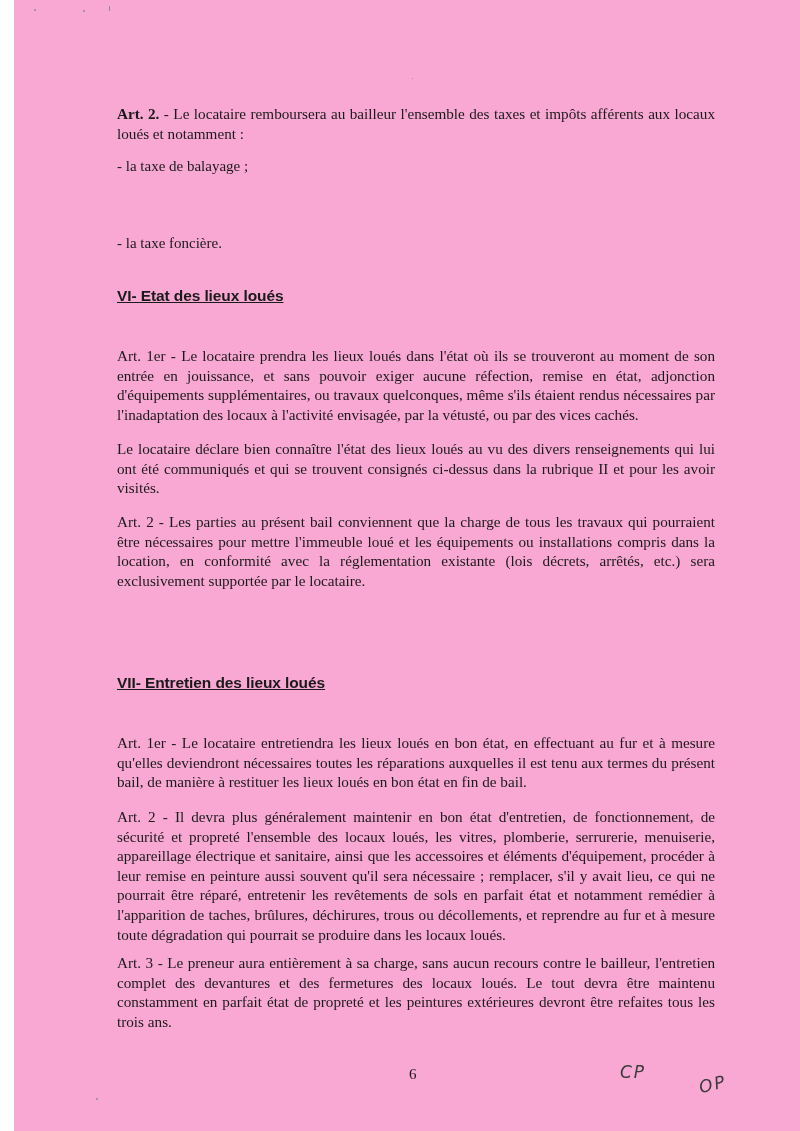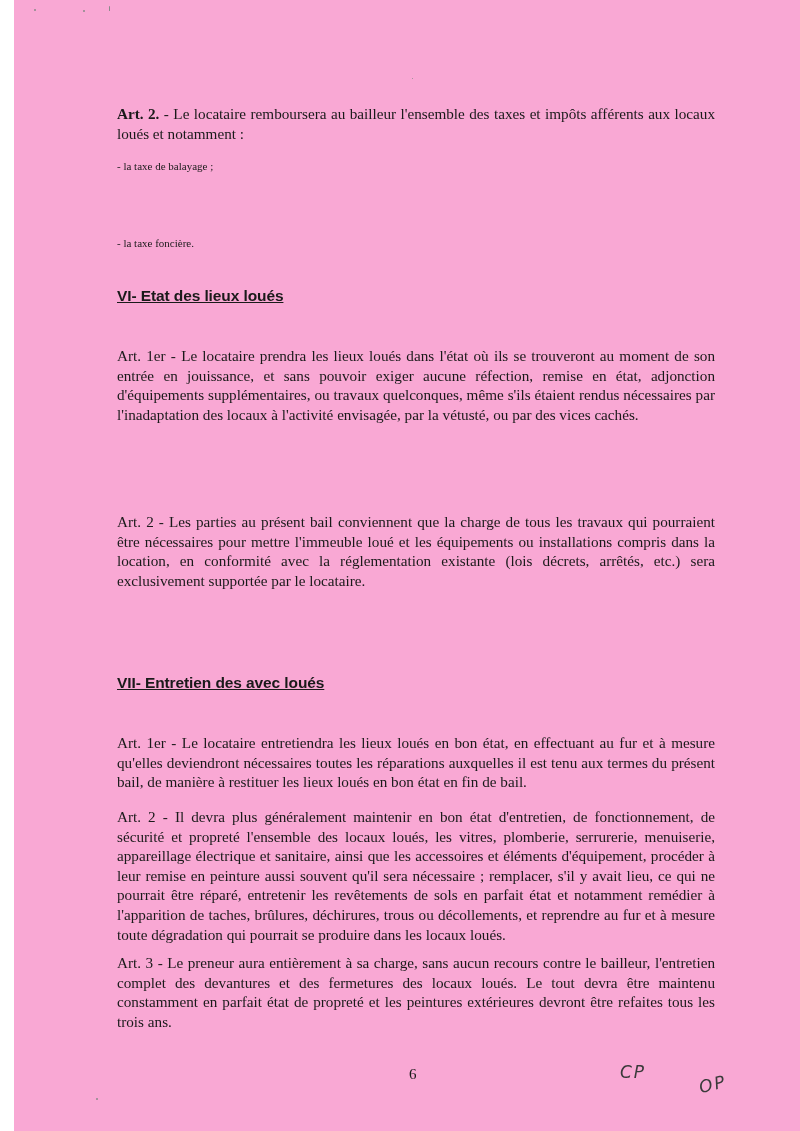--- a/index.html
+++ b/index.html
@@ -10,21 +10,21 @@
       font-family: "Liberation Serif", "DejaVu Serif", serif;
     }
     .speck { position: absolute; width: 2px; height: 2px; background: #8a8a8a; border-radius: 1px; }
     .block { position: absolute; left: 103px; width: 598px; font-size: 15.2px; line-height: 19.6px; text-align: justify; }
     .block p { margin: 0; }
     .heading {
       position: absolute; left: 103px; font-family: "Liberation Sans", "DejaVu Sans", sans-serif;
       font-weight: bold; font-size: 15.5px; color: #1a1a1a; letter-spacing: -0.1px; text-decoration: underline;
     }
     .bold { font-weight: bold; }
-    .item { position: absolute; left: 103px; font-size: 11px; line-height: 19.6px; }
+    .item { position: absolute; left: 103px; font-size: 15px; line-height: 19.6px; }
     .pagenum { position: absolute; left: 395px; top: 1066px; font-size: 15px; }
     .initials {
       position: absolute; font-family: "DejaVu Sans", sans-serif; font-size: 17px; color: #3a3a3a;
       font-style: italic; letter-spacing: 2px;
     }
   </style>
 </head>
 <body>
 
 <div class="page">
@@ -39,25 +39,28 @@
     <p><span class="bold">Art. 2.</span><span> - Le locataire remboursera au bailleur l'ensemble des taxes et impôts afférents aux locaux loués et notamment :</span></p>
   </div>
   <div class="item" style="top:157px;">- la taxe de balayage ;</div>
   <div class="item" style="top:234px;">- la taxe foncière.</div>
 
   <div class="heading" style="top:287px;">VI- Etat des lieux loués</div>
 
   <div class="block" style="top:346px;">
     <p>Art. 1er - Le locataire prendra les lieux loués dans l'état où ils se trouveront au moment de son entrée en jouissance, et sans pouvoir exiger aucune réfection, remise en état, adjonction d'équipements supplémentaires, ou travaux quelconques, même s'ils étaient rendus nécessaires par l'inadaptation des locaux à l'activité envisagée, par la vétusté, ou par des vices cachés.</p>
   </div>
+  <div class="block" style="top:439px;">
+    <p>Le locataire déclare bien connaître l'état des lieux loués au vu des divers renseignements qui lui ont été communiqués et qui se trouvent consignés ci-dessus dans la rubrique II et pour les avoir visités.</p>
+  </div>
   <div class="block" style="top:512px;">
     <p>Art. 2 - Les parties au présent bail conviennent que la charge de tous les travaux qui pourraient être nécessaires pour mettre l'immeuble loué et les équipements ou installations compris dans la location, en conformité avec la réglementation existante (lois décrets, arrêtés, etc.) sera exclusivement supportée par le locataire.</p>
   </div>
 
-  <div class="heading" style="top:674px;">VII- Entretien des avec loués</div>
+  <div class="heading" style="top:674px;">VII- Entretien des lieux loués</div>
 
   <div class="block" style="top:733px;">
     <p>Art. 1er - Le locataire entretiendra les lieux loués en bon état, en effectuant au fur et à mesure qu'elles deviendront nécessaires toutes les réparations auxquelles il est tenu aux termes du présent bail, de manière à restituer les lieux loués en bon état en fin de bail.</p>
   </div>
   <div class="block" style="top:807px;">
     <p>Art. 2 - Il devra plus généralement maintenir en bon état d'entretien, de fonctionnement, de sécurité et propreté l'ensemble des locaux loués, les vitres, plomberie, serrurerie, menuiserie, appareillage électrique et sanitaire, ainsi que les accessoires et éléments d'équipement, procéder à leur remise en peinture aussi souvent qu'il sera nécessaire ; remplacer, s'il y avait lieu, ce qui ne pourrait être réparé, entretenir les revêtements de sols en parfait état et notamment remédier à l'apparition de taches, brûlures, déchirures, trous ou décollements, et reprendre au fur et à mesure toute dégradation qui pourrait se produire dans les locaux loués.</p>
   </div>
   <div class="block" style="top:953px;">
     <p>Art. 3 - Le preneur aura entièrement à sa charge, sans aucun recours contre le bailleur, l'entretien complet des devantures et des fermetures des locaux loués. Le tout devra être maintenu constamment en parfait état de propreté et les peintures extérieures devront être refaites tous les trois ans.</p>
   </div>

